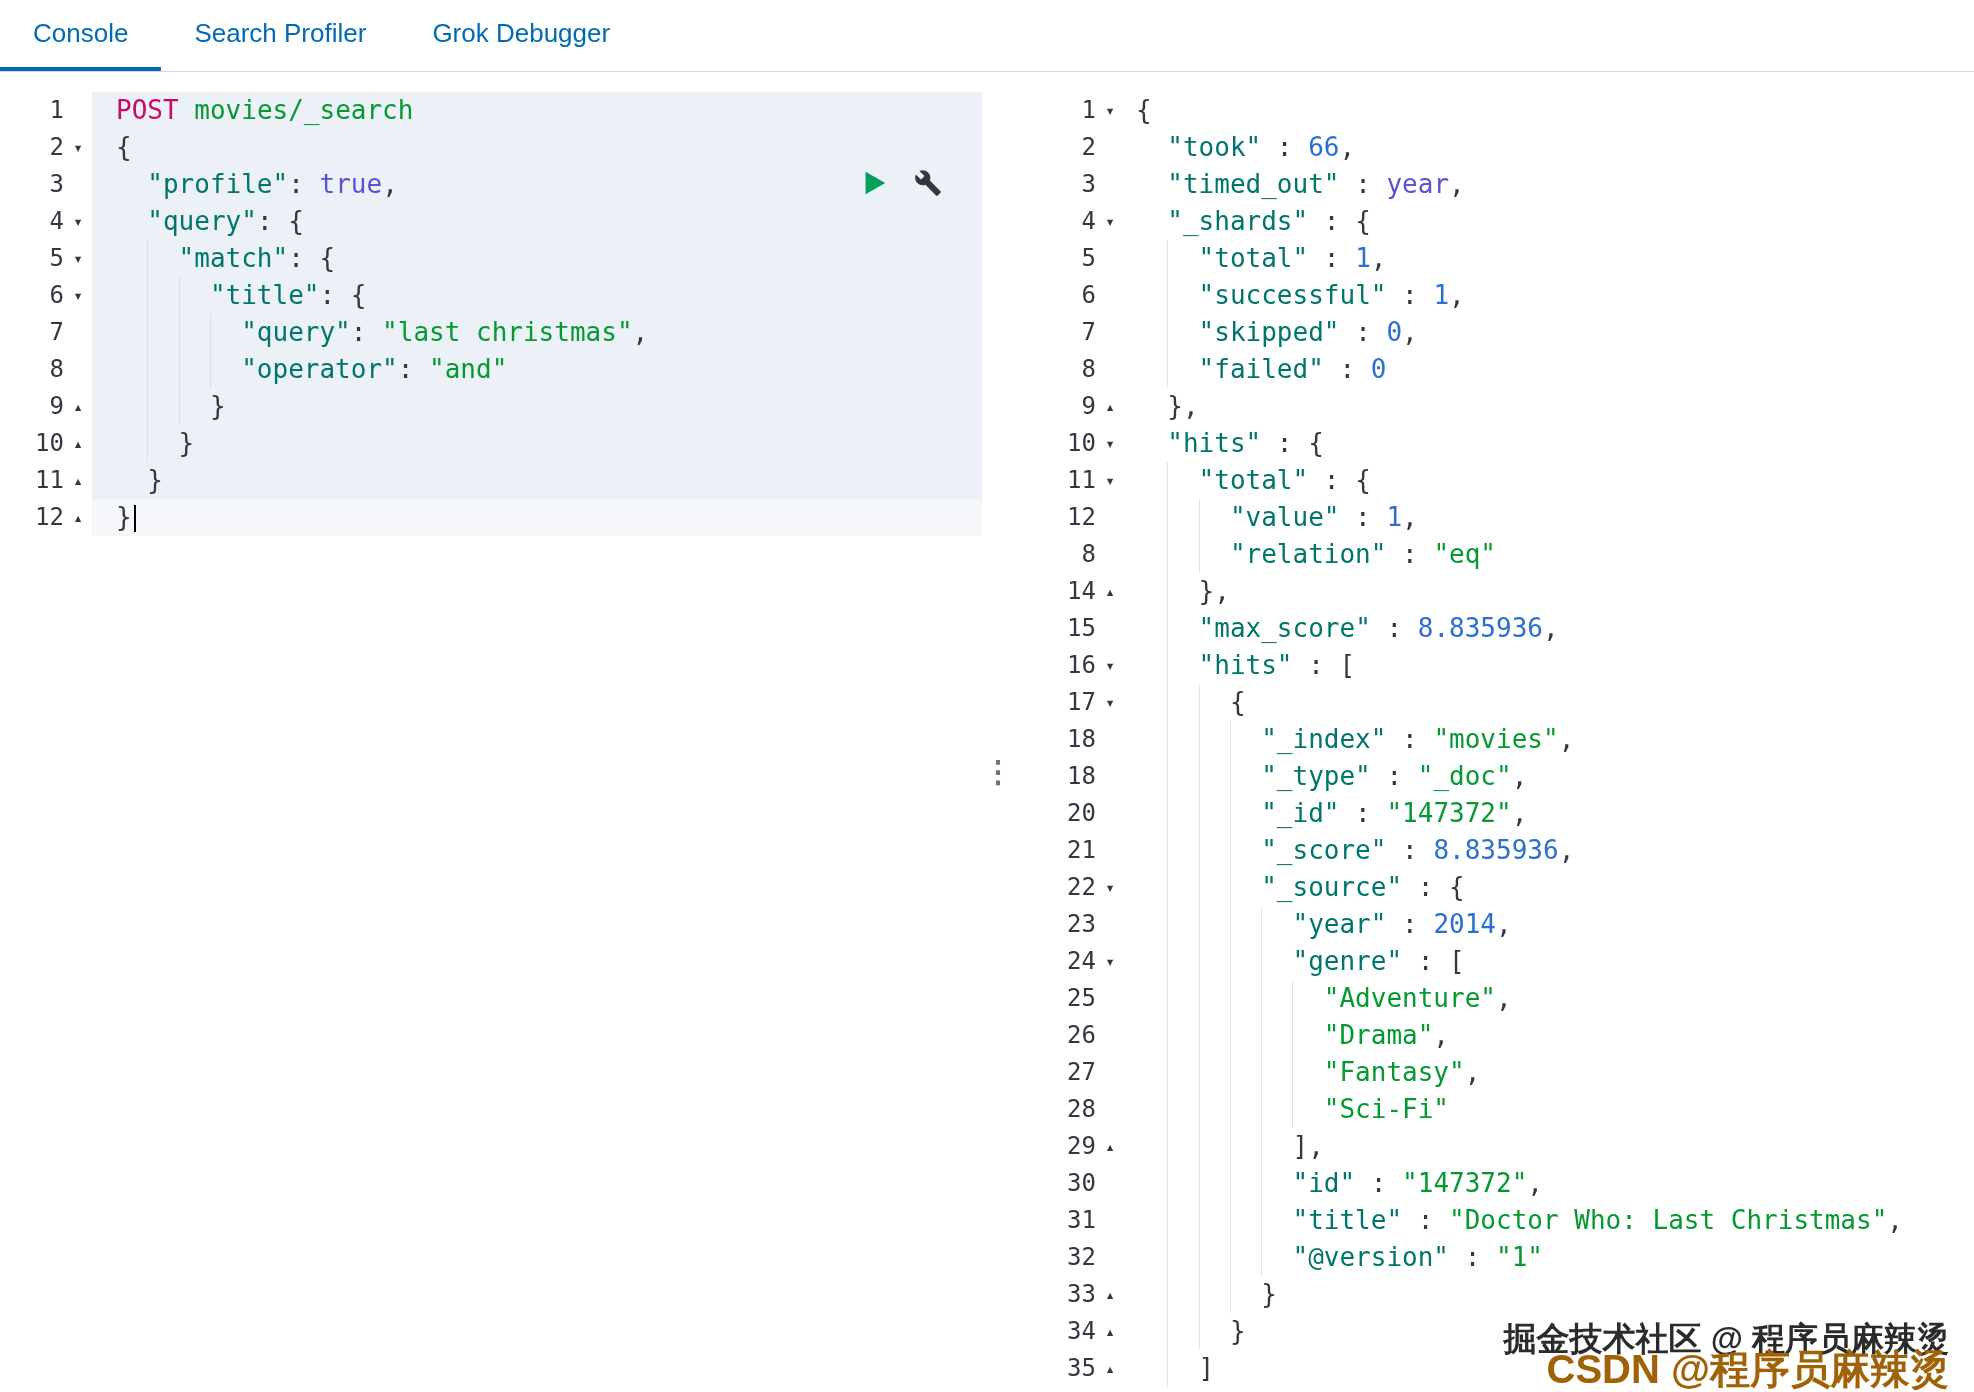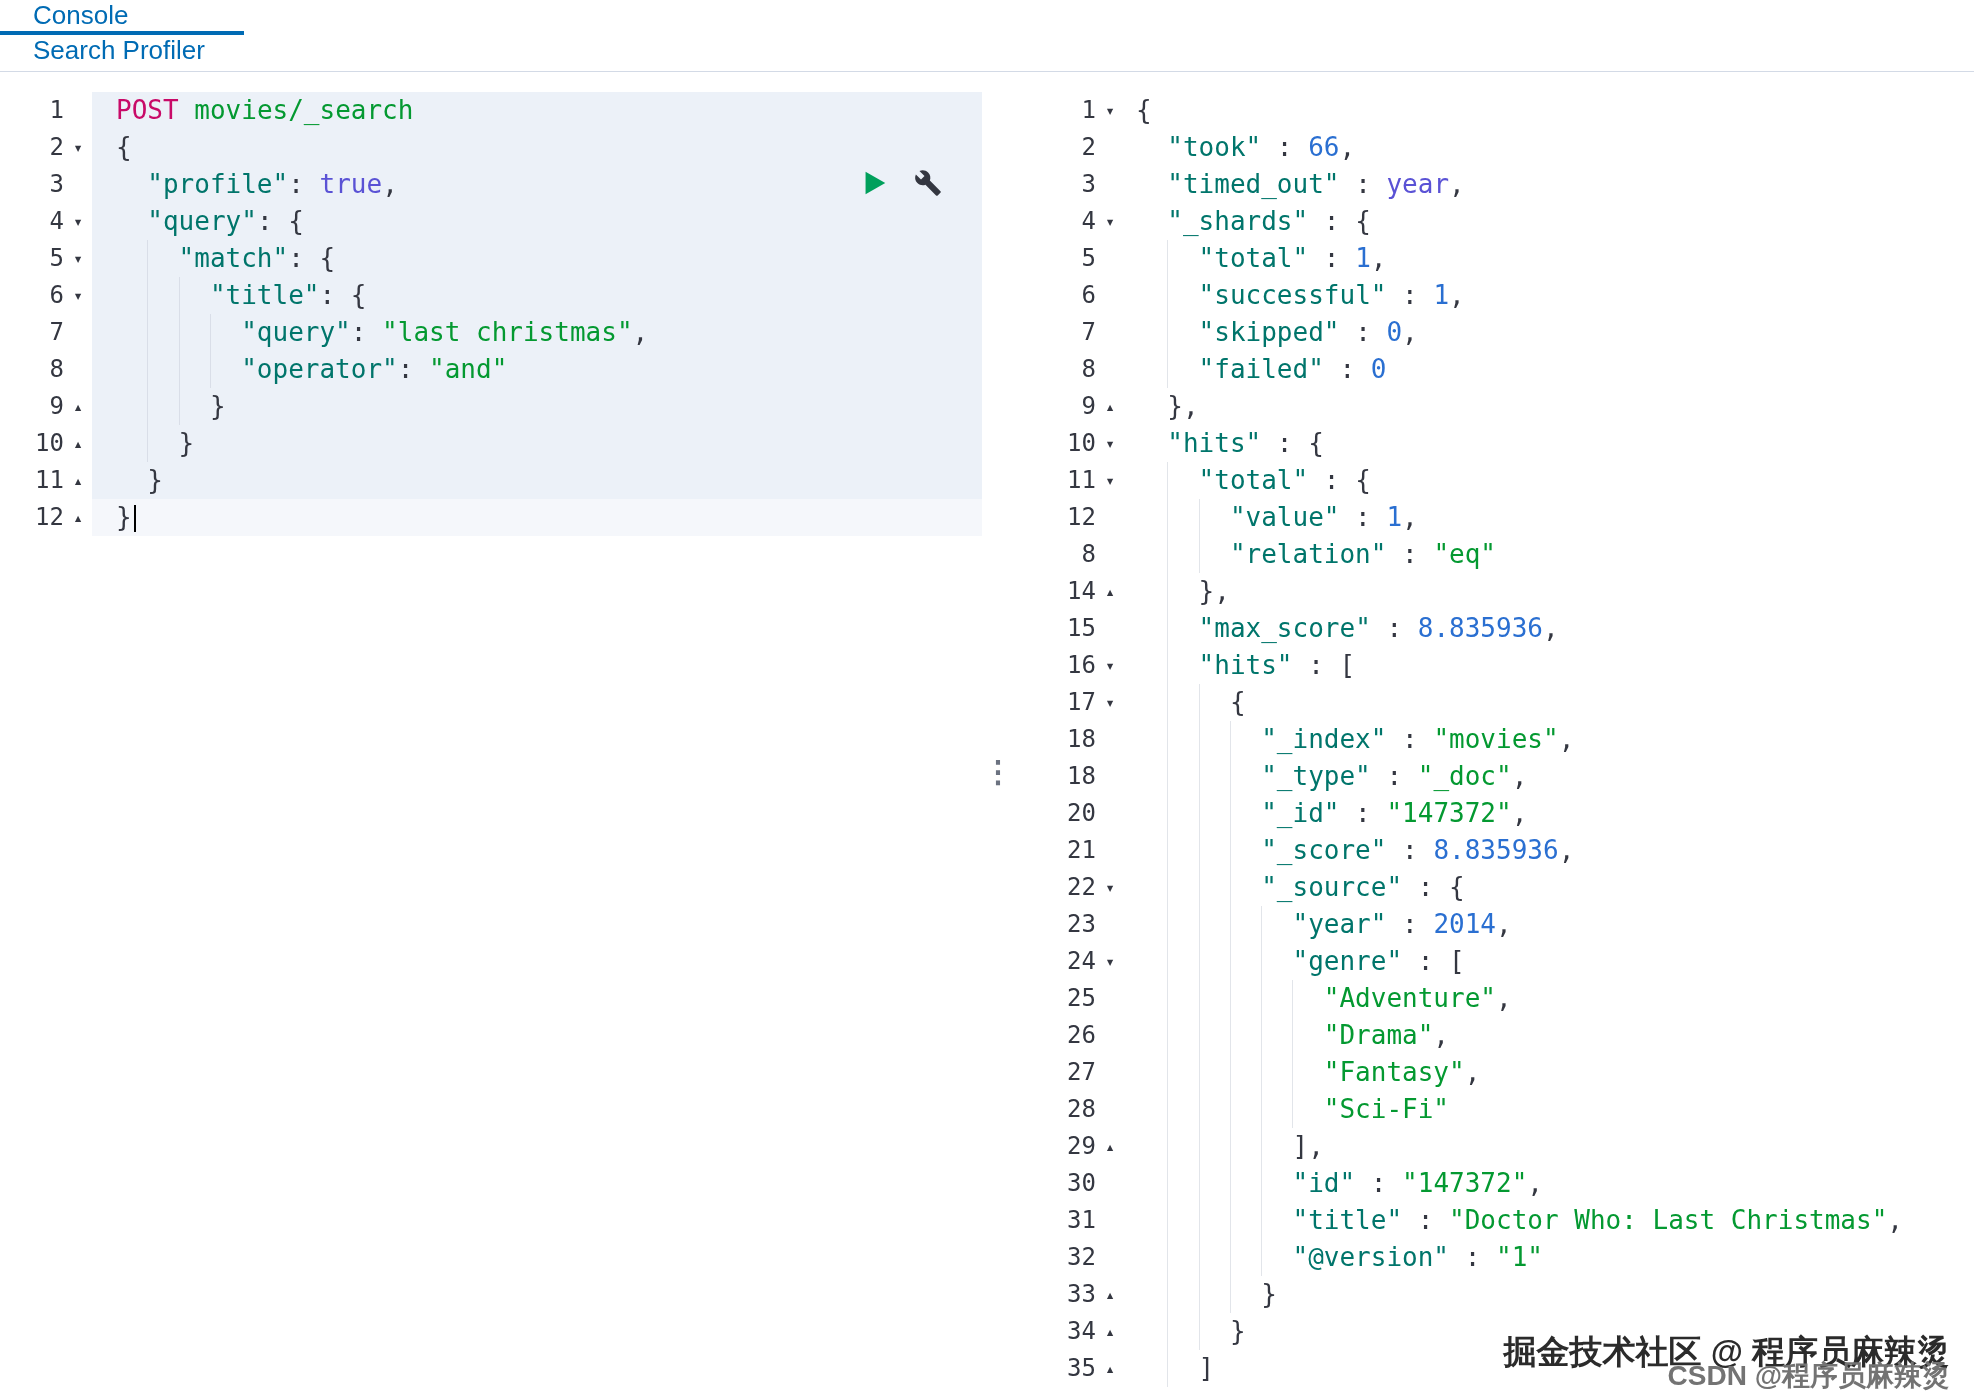--- a/index.html
+++ b/index.html
@@ -3,21 +3,21 @@
 <meta charset="utf-8">
 <style>
   * { margin:0; padding:0; box-sizing:border-box; }
   html,body { width:1974px; height:1392px; background:#ffffff; overflow:hidden;
               font-family:"Liberation Sans", sans-serif; }
   body { position:relative; }
 
   
   header { height:72px; background:#fff; border-bottom:1px solid #d3dae6;
            display:flex; align-items:stretch; }
-  .tabs { display:flex; align-items:stretch;flex-direction:column; }
+  .tabs { display:flex; align-items:stretch; }
   .tab { display:flex; align-items:center; padding:0 33px; font-size:26px;
          color:#006bb4; cursor:pointer; border-bottom:4px solid transparent; }
   .tab.active { border-bottom-color:#006bb4; }
 
   
   main { display:flex; height:1319px; position:relative; background:#fff; }
   .pane-left  { width:982px; padding-top:20px; position:relative; overflow:hidden; }
   .divider    { width:32px; position:relative; }
   .grip { position:absolute; top:53%; left:50%; transform:translate(-50%,-50%);
           color:#6b7280; font-size:30px; font-weight:bold; letter-spacing:0; }
@@ -59,21 +59,21 @@
 
   
   .editor-actions { position:absolute; top:96px; right:40px; display:flex;
                     gap:25px; align-items:center; }
   .icon-btn { background:none; border:none; cursor:pointer; padding:0;
               display:flex; align-items:center; }
 
   
   .watermark { position:absolute; right:24px; bottom:2px; text-align:right; line-height:1.05; }
   .wm1 { font-size:33px; color:#2b2b2b; font-weight:bold; }
-  .wm2 { font-size:28px; color:#737373; font-weight:bold; margin-top:-9px; }
+  .wm2 { font-size:40px; color:#a16207; font-weight:bold; margin-top:-9px; }
 </style>
 </head>
 <body>
 
 <header>
   <nav class="tabs" id="tabs">
       <div class="tab active">Console</div>
       <div class="tab">Search Profiler</div>
       <div class="tab">Grok Debugger</div>
     </nav>

